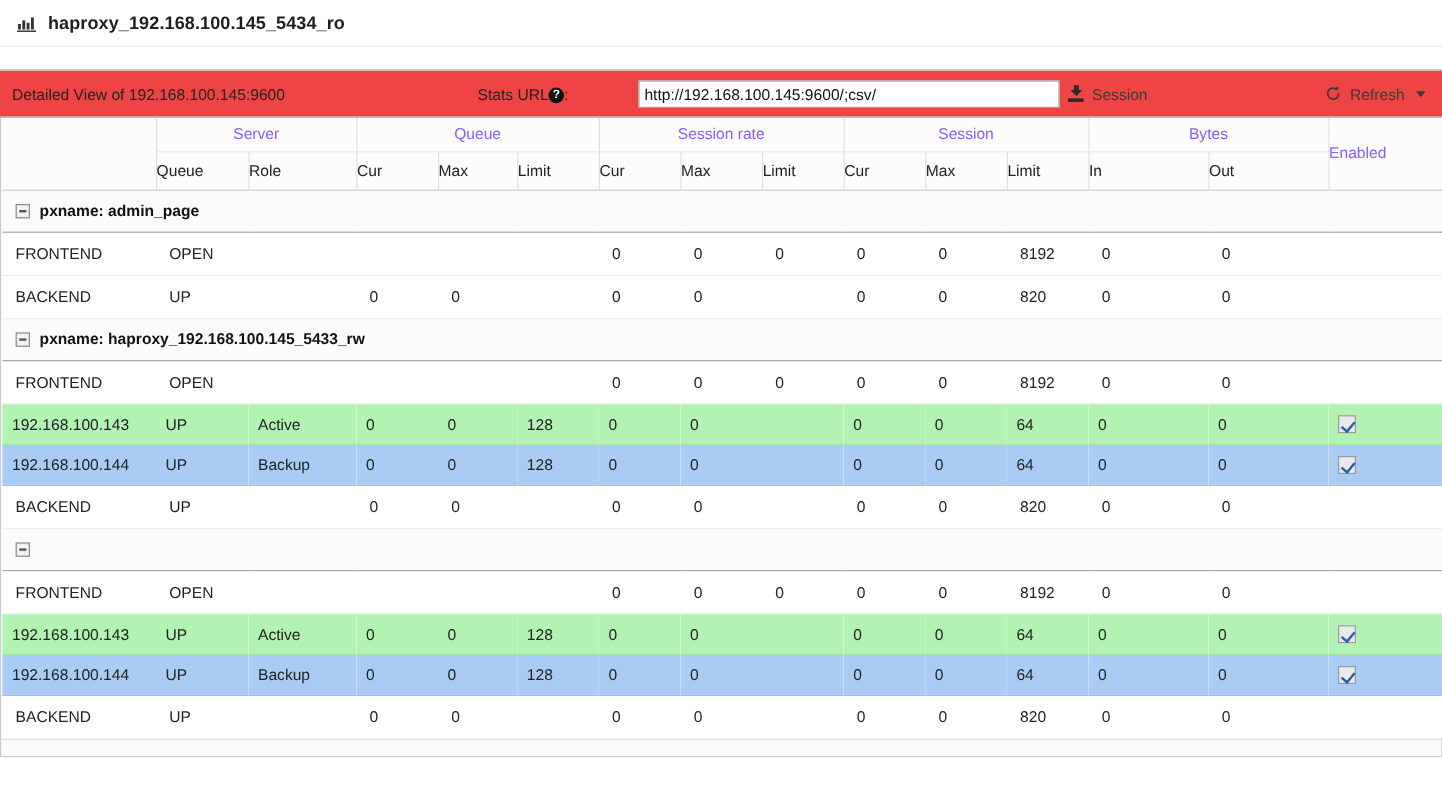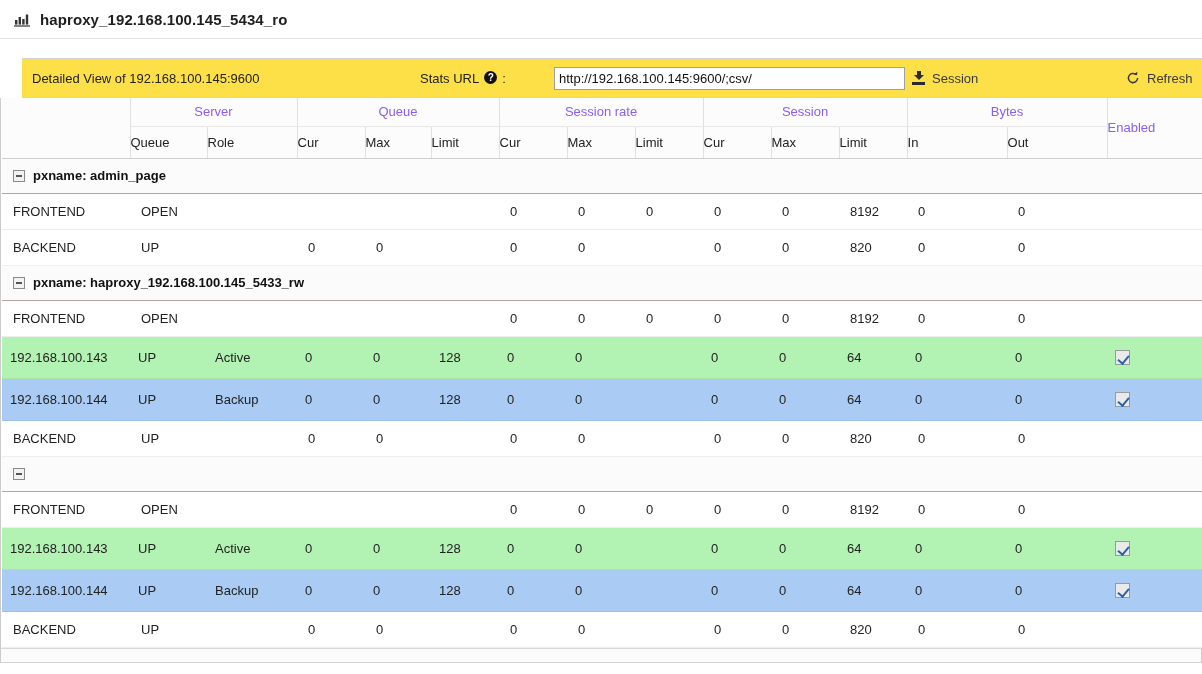--- a/index.html
+++ b/index.html
@@ -39,39 +39,37 @@
   .tb-gap {
     height: 19px;
     background: #ffffff;
   }
 
   
   .toolbar {
     height: 40px;
     border-top: 1px solid #d4d4d4;
     border-bottom: 1px solid #d4d4d4;
-    background: #fde047;
+    background: #ef4444;
     display: flex;
     align-items: center;
     position: relative;
     font-size: 13px;
-    margin-left: 22px;
   }
   .tool-detailed {
     padding-left: 10px;
     color: #222;
     font-size: 13px;
     white-space: nowrap;
   }
   .tool-statslabel {
     position: absolute;
     left: 398px;
     display: flex;
-    align-items: flex-start;
-    gap: 5px;
+    align-items: flex-end;
     font-size: 13px;
     white-space: nowrap;
   }
   .help-icon {
     width: 13px; height: 13px;
     border-radius: 50%;
     background: #111111;
     color: #ffffff;
     font-size: 10px;
     font-weight: bold;
@@ -238,21 +236,21 @@
     padding-left: 11px;
     color: #222;
     font-size: 13px;
     white-space: nowrap;
     overflow: hidden;
   }
   tr.data-row.state-active td { background: #b2f2b2; border-bottom-color: #a6e6a6; }
   tr.data-row.state-backup td { background: #aaccf4; border-bottom-color: #9cc0ea; }
   tr.data-row.state-plain td { background: #ffffff; }
 
-  tr.data-row.state-active td, tr.data-row.state-backup td { height: 42px; padding-left: 8px; }
+  tr.data-row.state-active td, tr.data-row.state-backup td { height: 34px; padding-left: 8px; }
 
   td.cell-enabled { text-align: left; padding-left: 11px; }
 
   .chk {
     width: 15px; height: 15px;
     border: 1px solid #9a9a9a;
     background: #eaeaea;
     display: inline-block;
     position: relative;
     vertical-align: middle;

